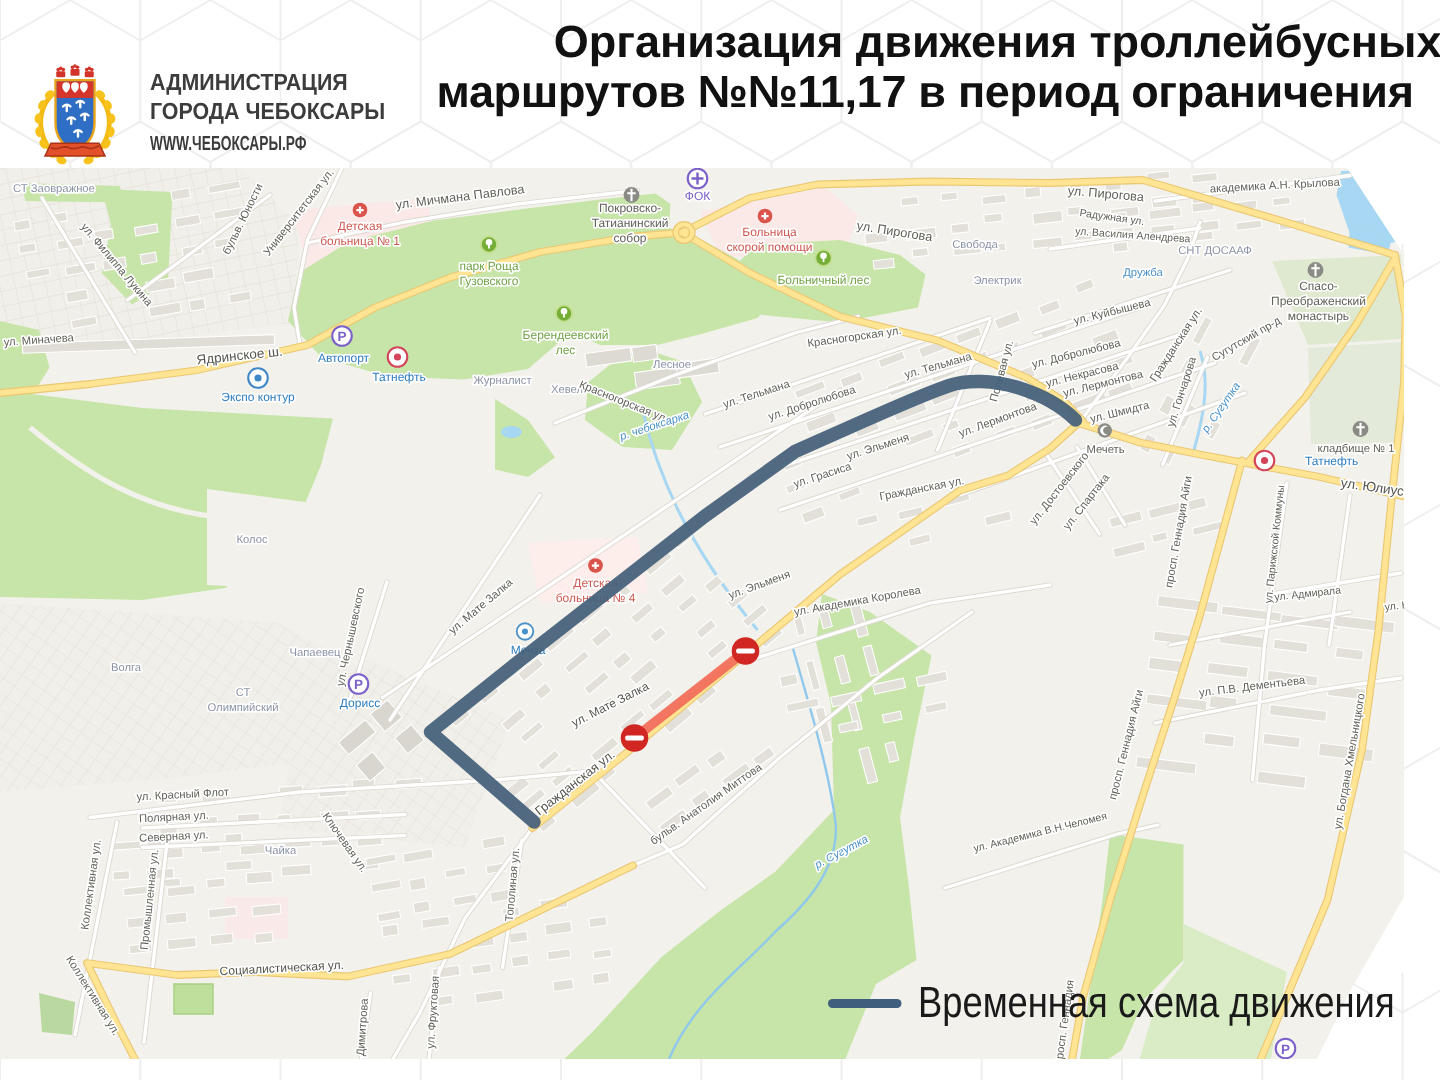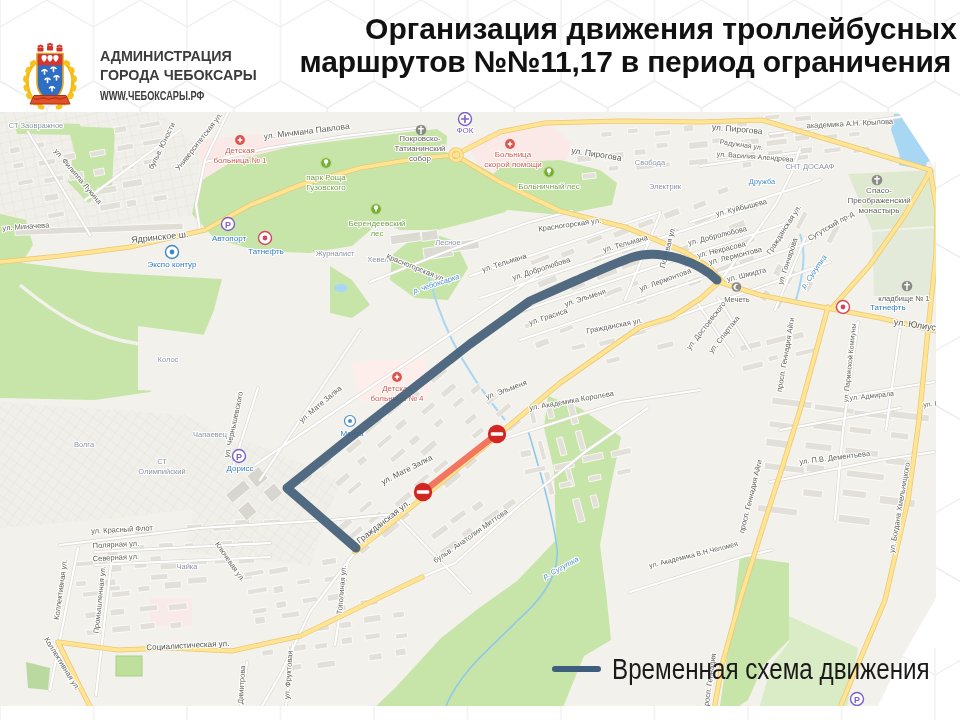--- a/index.html
+++ b/index.html
@@ -946,19 +946,19 @@
 
   <path d="M34,95.5 l-4,8.5 h40 l-4,-8.5 z" fill="#e2512a" stroke="#a93317" stroke-width="1"></path>
   <path d="M34,98.5 c4,2.5 8,-2.5 12,0 c4,2.5 8,-2.5 12,0 c3,2 5.5,-1 8,-1" fill="none" stroke="#a93317" stroke-width="1.1"></path>
 </g>
 </svg>
 
 <div class="abs" style="left:100px;top:46px;width:260px;font-weight:bold;font-size:15.5px;line-height:19px;color:#3c3c3c;transform:scaleX(0.92);transform-origin:left top;">АДМИНИСТРАЦИЯ<br>ГОРОДА ЧЕБОКСАРЫ</div>
 
 <div class="abs" style="left:100px;top:88px;width:260px;font-weight:bold;font-size:13.5px;color:#3c3c3c;transform:scaleX(0.68);transform-origin:left top;">WWW.ЧЕБОКСАРЫ.РФ</div>
 
-<div class="abs" style="left:361px;top:12px;width:600px;text-align:center;font-weight:bold;font-size:30px;color:#111;white-space:nowrap;">Организация движения троллейбусных</div>
-
-<div class="abs" style="left:291px;top:45px;width:660px;text-align:right;font-weight:bold;font-size:30px;color:#111;white-space:nowrap;letter-spacing:-0.2px;">маршрутов №№11,17 в период ограничения</div>
+<div class="abs" style="left:361px;top:12px;width:600px;text-align:right;font-weight:bold;font-size:30px;color:#111;white-space:nowrap;">Организация движения троллейбусных</div>
+
+<div class="abs" style="left:291px;top:45px;width:660px;text-align:left;font-weight:bold;font-size:30px;color:#111;white-space:nowrap;letter-spacing:-0.2px;">маршрутов №№11,17 в период ограничения</div>
 
 <div class="abs" style="left:552px;top:666px;width:49px;height:6px;border-radius:3px;background:#3f5e7d;"></div>
 
 <div class="abs" style="left:612px;top:653px;font-size:29px;color:#1a1a1a;white-space:nowrap;transform:scaleX(0.835);transform-origin:left top;">Временная схема движения</div>
 
 </body></html>

